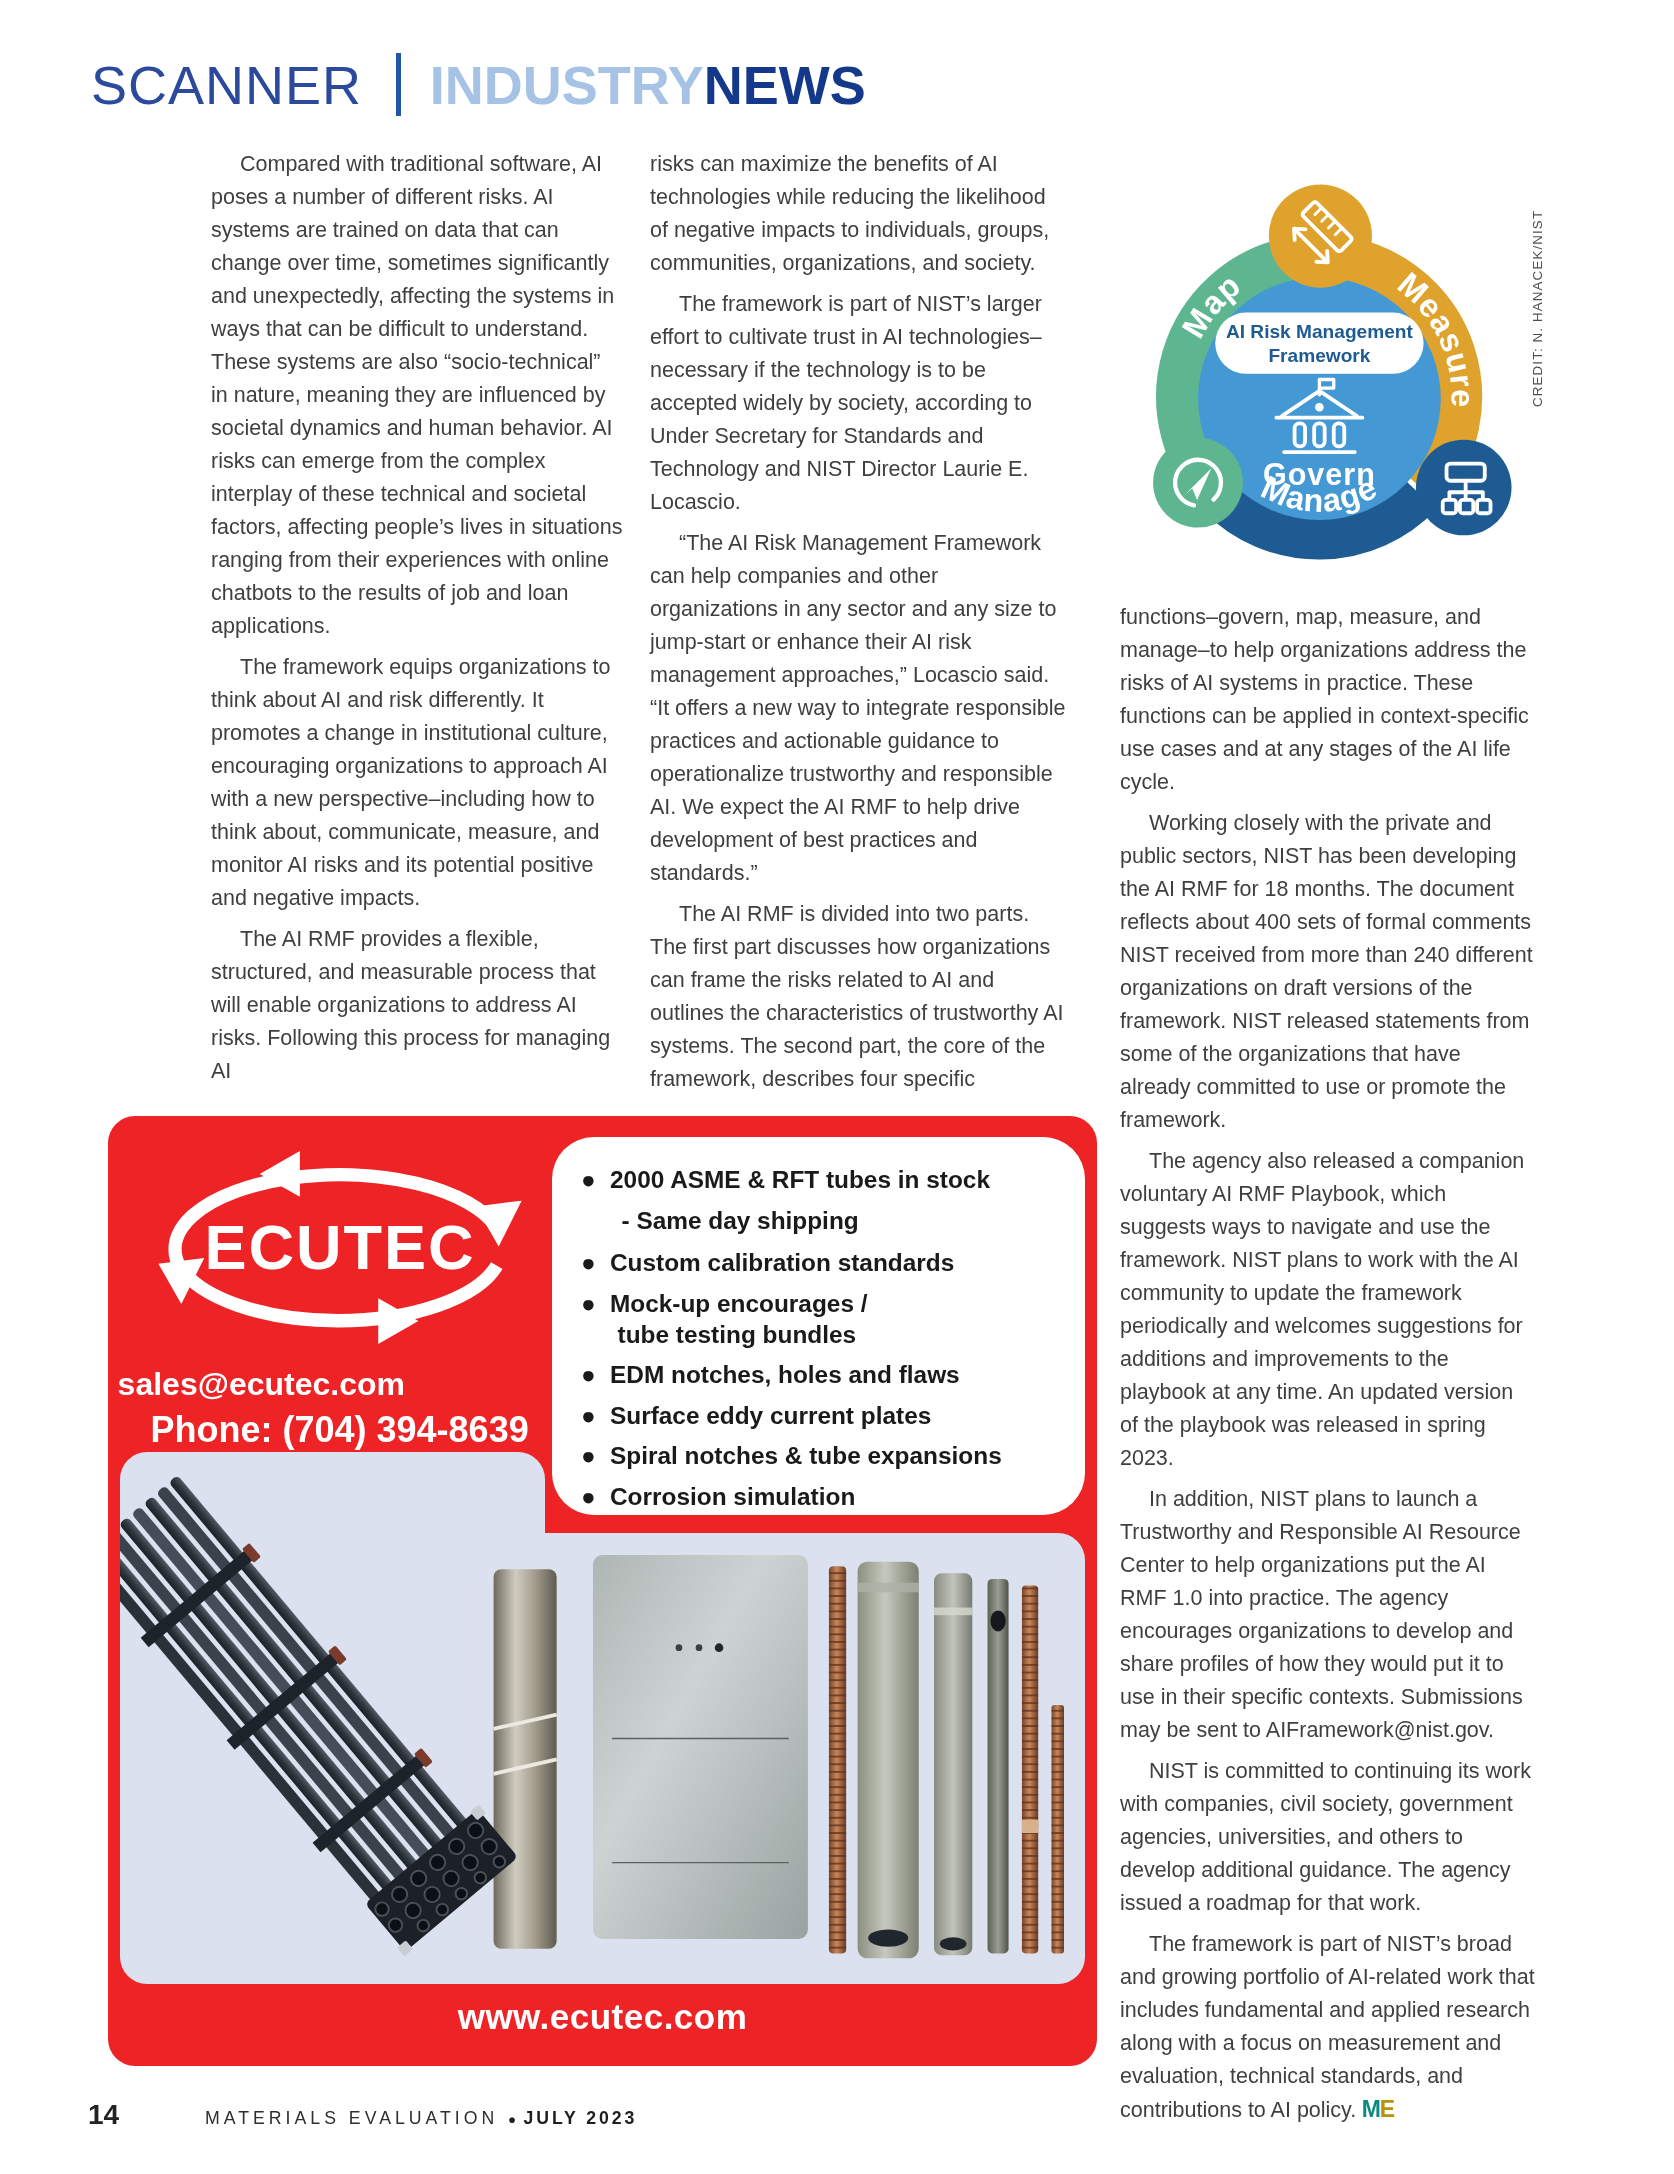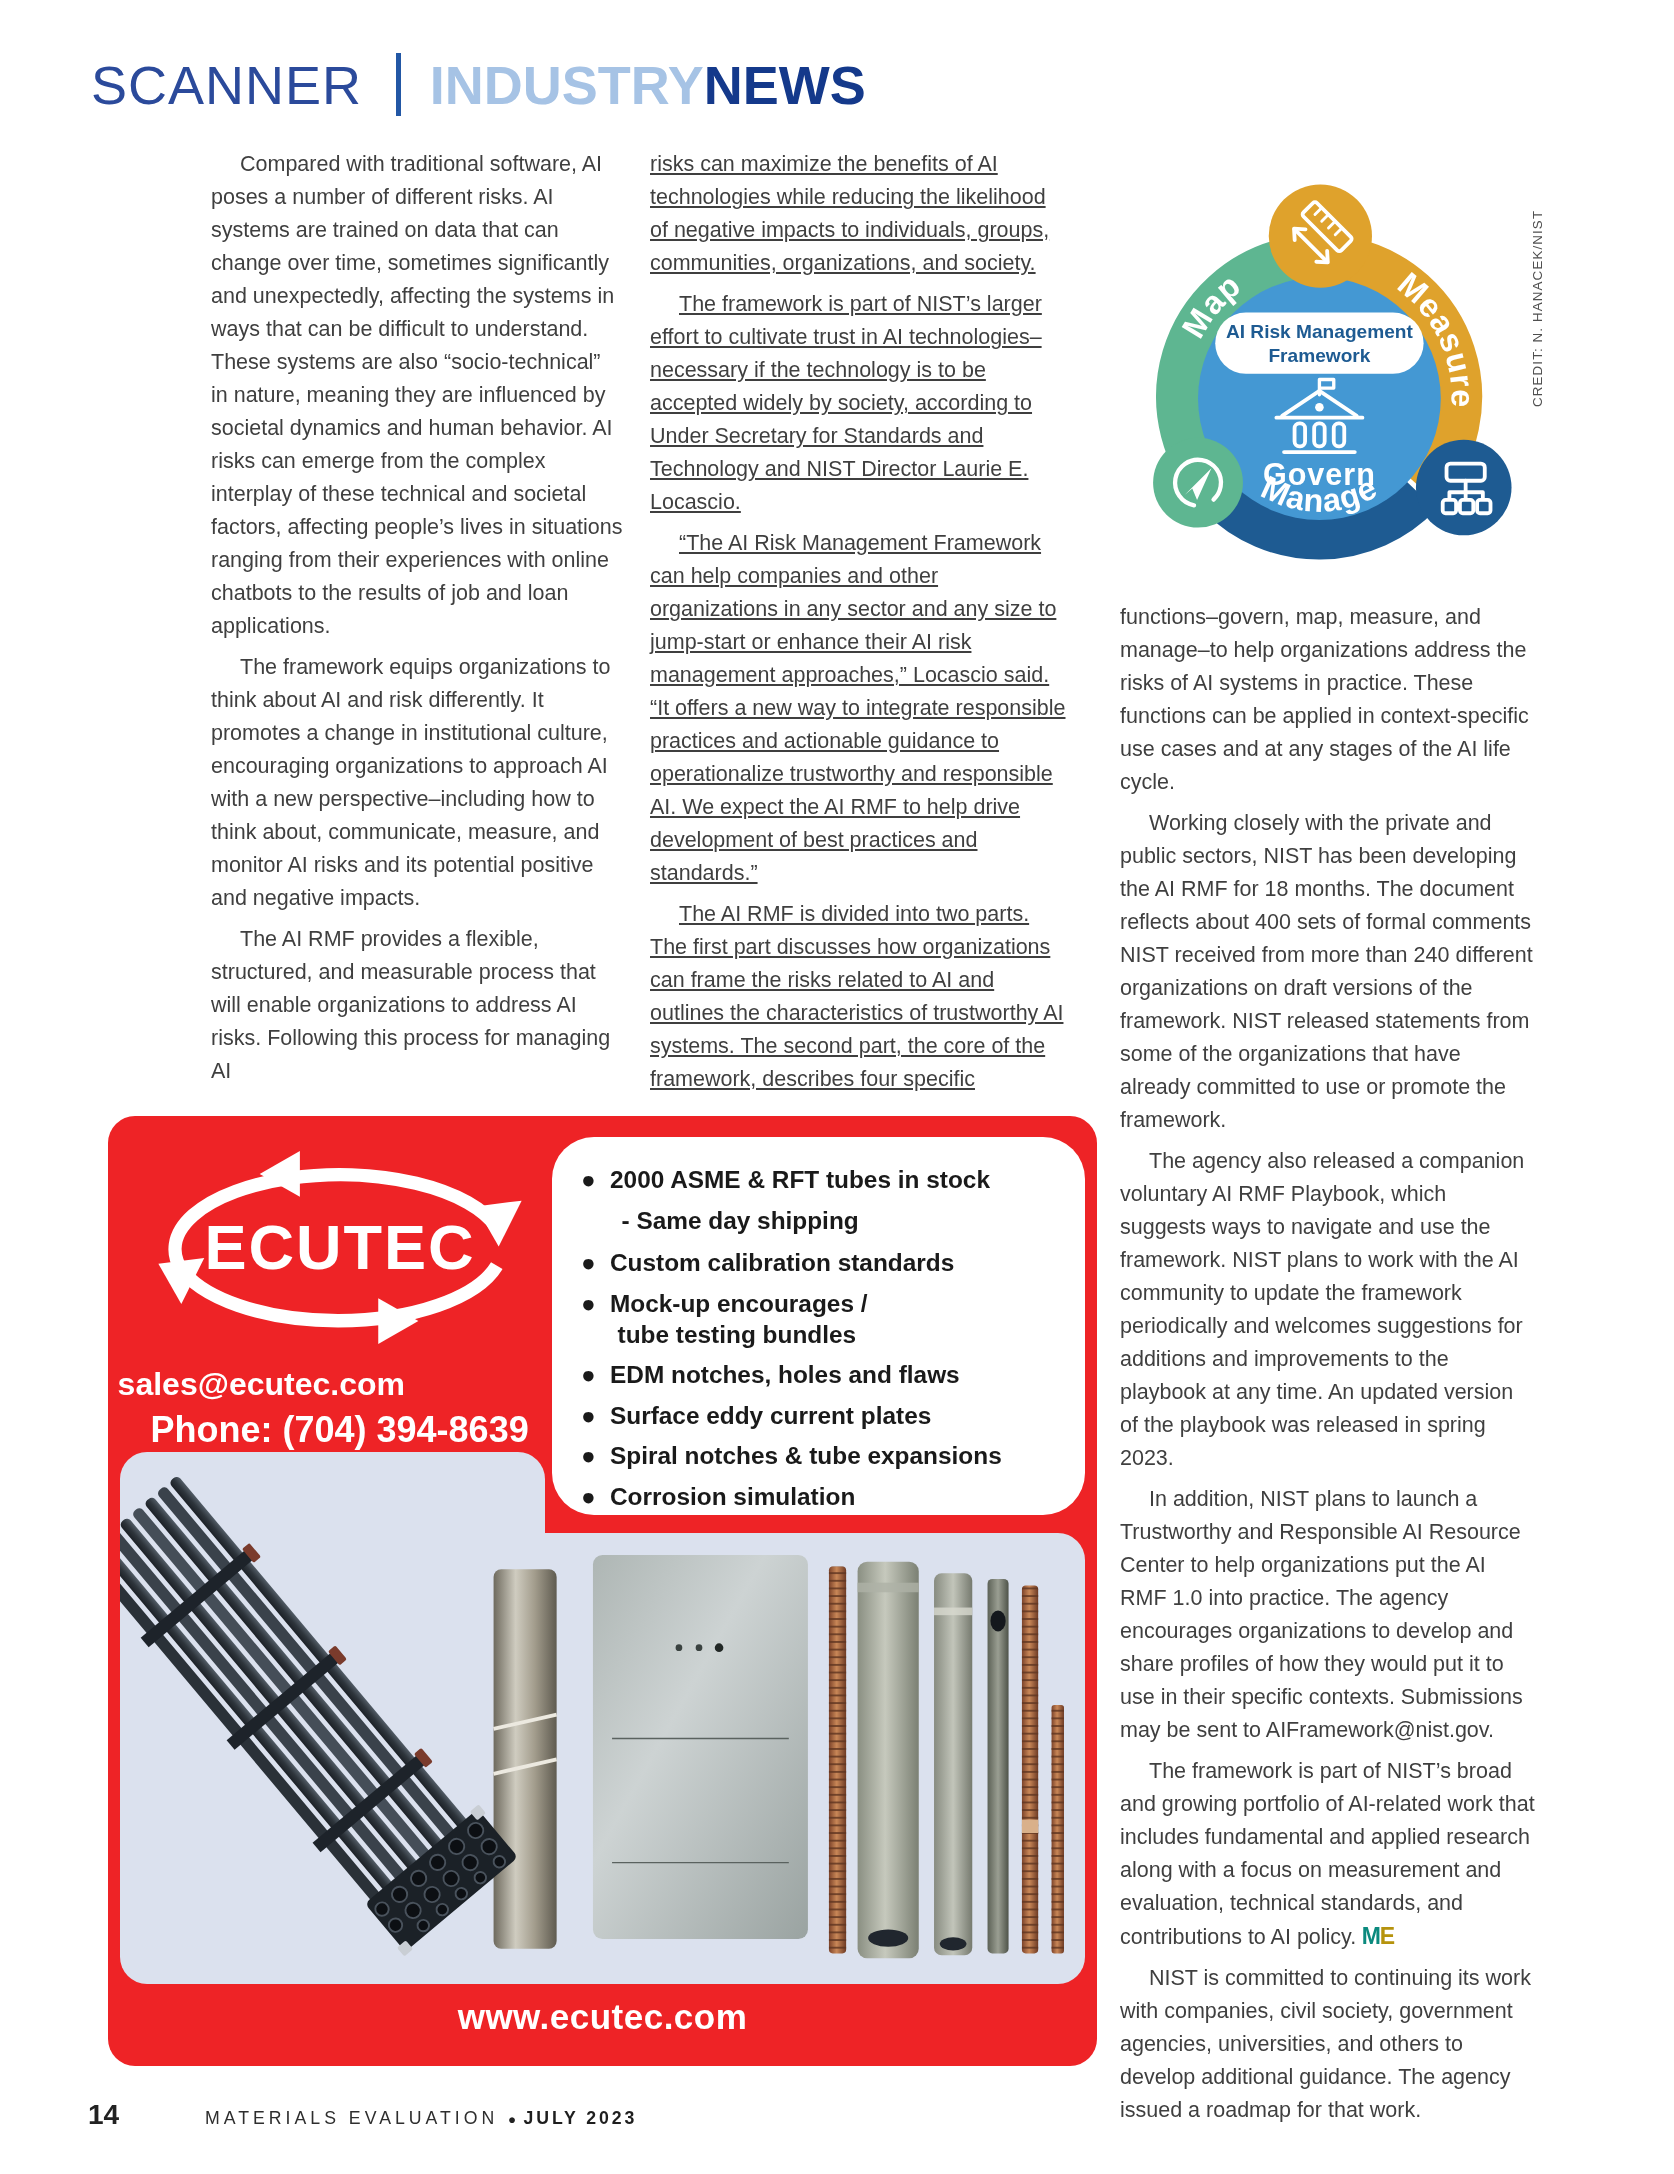--- a/index.html
+++ b/index.html
@@ -15,21 +15,21 @@
   .kicker{position:absolute;left:91px;top:53px;display:flex;align-items:center;}
   .kicker .scanner{font-size:54px;font-weight:400;color:var(--blue-head);letter-spacing:1px;}
   .kicker .divider{width:4.8px;height:63px;background:#2257a5;margin:0 29px 0 34px;}
   .kicker .ind-light{font-size:54px;font-weight:700;color:var(--blue-light);letter-spacing:0px;}
   .kicker .ind-dark{font-size:54px;font-weight:700;color:var(--blue-dark);letter-spacing:0px;}
   
   .col{position:absolute;color:var(--body-ink);font-size:21.5px;line-height:33px;}
   .col p{margin:8px;}
   .col p.ind{text-indent:29px;}
   .col1{left:203px;top:140px;width:428px;}
-  .col2{left:642px;top:140px;width:432px;text-decoration:underline;}
+  .col2{left:642px;top:140px;width:432px;}
   .col3{left:1112px;top:593px;width:432px;}
   .endmark{font-weight:700;letter-spacing:-1px;font-size:23px;white-space:nowrap;}
   .endmark .m{color:var(--me-teal);} .endmark .e{color:var(--me-gold);}
   
   .figure{position:absolute;left:1112px;top:129px;width:411px;height:478px;}
   .credit{position:absolute;left:1530px;top:139px;height:268px;width:21px;
           writing-mode:vertical-rl;transform:rotate(180deg);
           font-size:13.4px;letter-spacing:1.1px;color:var(--credit);white-space:nowrap;}
   .fig-green{fill:none;stroke:var(--fig-green);}
   .fig-orange{fill:none;stroke:var(--fig-orange);}
@@ -96,22 +96,22 @@
       <p>risks can maximize the benefits of AI technologies while reducing the likelihood of negative impacts to individuals, groups, communities, organizations, and society.</p>
       <p class="ind">The framework is part of NIST’s larger effort to cultivate trust in AI technologies–necessary if the technology is to be accepted widely by society, according to Under Secretary for Standards and Technology and NIST Director Laurie E. Locascio.</p>
       <p class="ind">“The AI Risk Management Framework can help companies and other organizations in any sector and any size to jump-start or enhance their AI risk management approaches,” Locascio said. “It offers a new way to integrate responsible practices and actionable guidance to operationalize trustworthy and responsible AI. We expect the AI RMF to help drive development of best practices and standards.”</p>
       <p class="ind">The AI RMF is divided into two parts. The first part discusses how organizations can frame the risks related to AI and outlines the characteristics of trustworthy AI systems. The second part, the core of the framework, describes four specific</p>
     </div>
   <div class="col col3">
       <p>functions–govern, map, measure, and manage–to help organizations address the risks of AI systems in practice. These functions can be applied in context-specific use cases and at any stages of the AI life cycle.</p>
       <p class="ind">Working closely with the private and public sectors, NIST has been developing the AI RMF for 18 months. The document reflects about 400 sets of formal comments NIST received from more than 240 different organizations on draft versions of the framework. NIST released statements from some of the organizations that have already committed to use or promote the framework.</p>
       <p class="ind">The agency also released a companion voluntary AI RMF Playbook, which suggests ways to navigate and use the framework. NIST plans to work with the AI community to update the framework periodically and welcomes suggestions for additions and improvements to the playbook at any time. An updated version of the playbook was released in spring 2023.</p>
       <p class="ind">In addition, NIST plans to launch a Trustworthy and Responsible AI Resource Center to help organizations put the AI RMF 1.0 into practice. The agency encourages organizations to develop and share profiles of how they would put it to use in their specific contexts. Submissions may be sent to AIFramework@nist.gov.</p>
+      <p class="ind">NIST is committed to continuing its work with companies, civil society, government agencies, universities, and others to develop additional guidance. The agency issued a roadmap for that work.</p>
       <p class="ind">The framework is part of NIST’s broad and growing portfolio of AI-related work that includes fundamental and applied research along with a focus on measurement and evaluation, technical standards, and contributions to AI policy.<span class="endmark"> <span class="m">M</span><span class="e">E</span></span></p>
-      <p class="ind">NIST is committed to continuing its work with companies, civil society, government agencies, universities, and others to develop additional guidance. The agency issued a roadmap for that work.</p>
     </div>
 
   <div class="figure">
     <svg width="411" height="478" viewBox="0 0 430 500">
 
       <path class="fig-green arc" d="M 187,138 A 145,145 0 0 0 114,383"></path>
       <path class="fig-orange arc" d="M 247,138 A 145,145 0 0 1 325,377"></path>
       <path class="fig-navy arc" d="M 114,383 A 145,145 0 0 0 321,381"></path>
 
       <circle cx="217" cy="282" r="127" style="fill:var(--fig-blue)"></circle>

